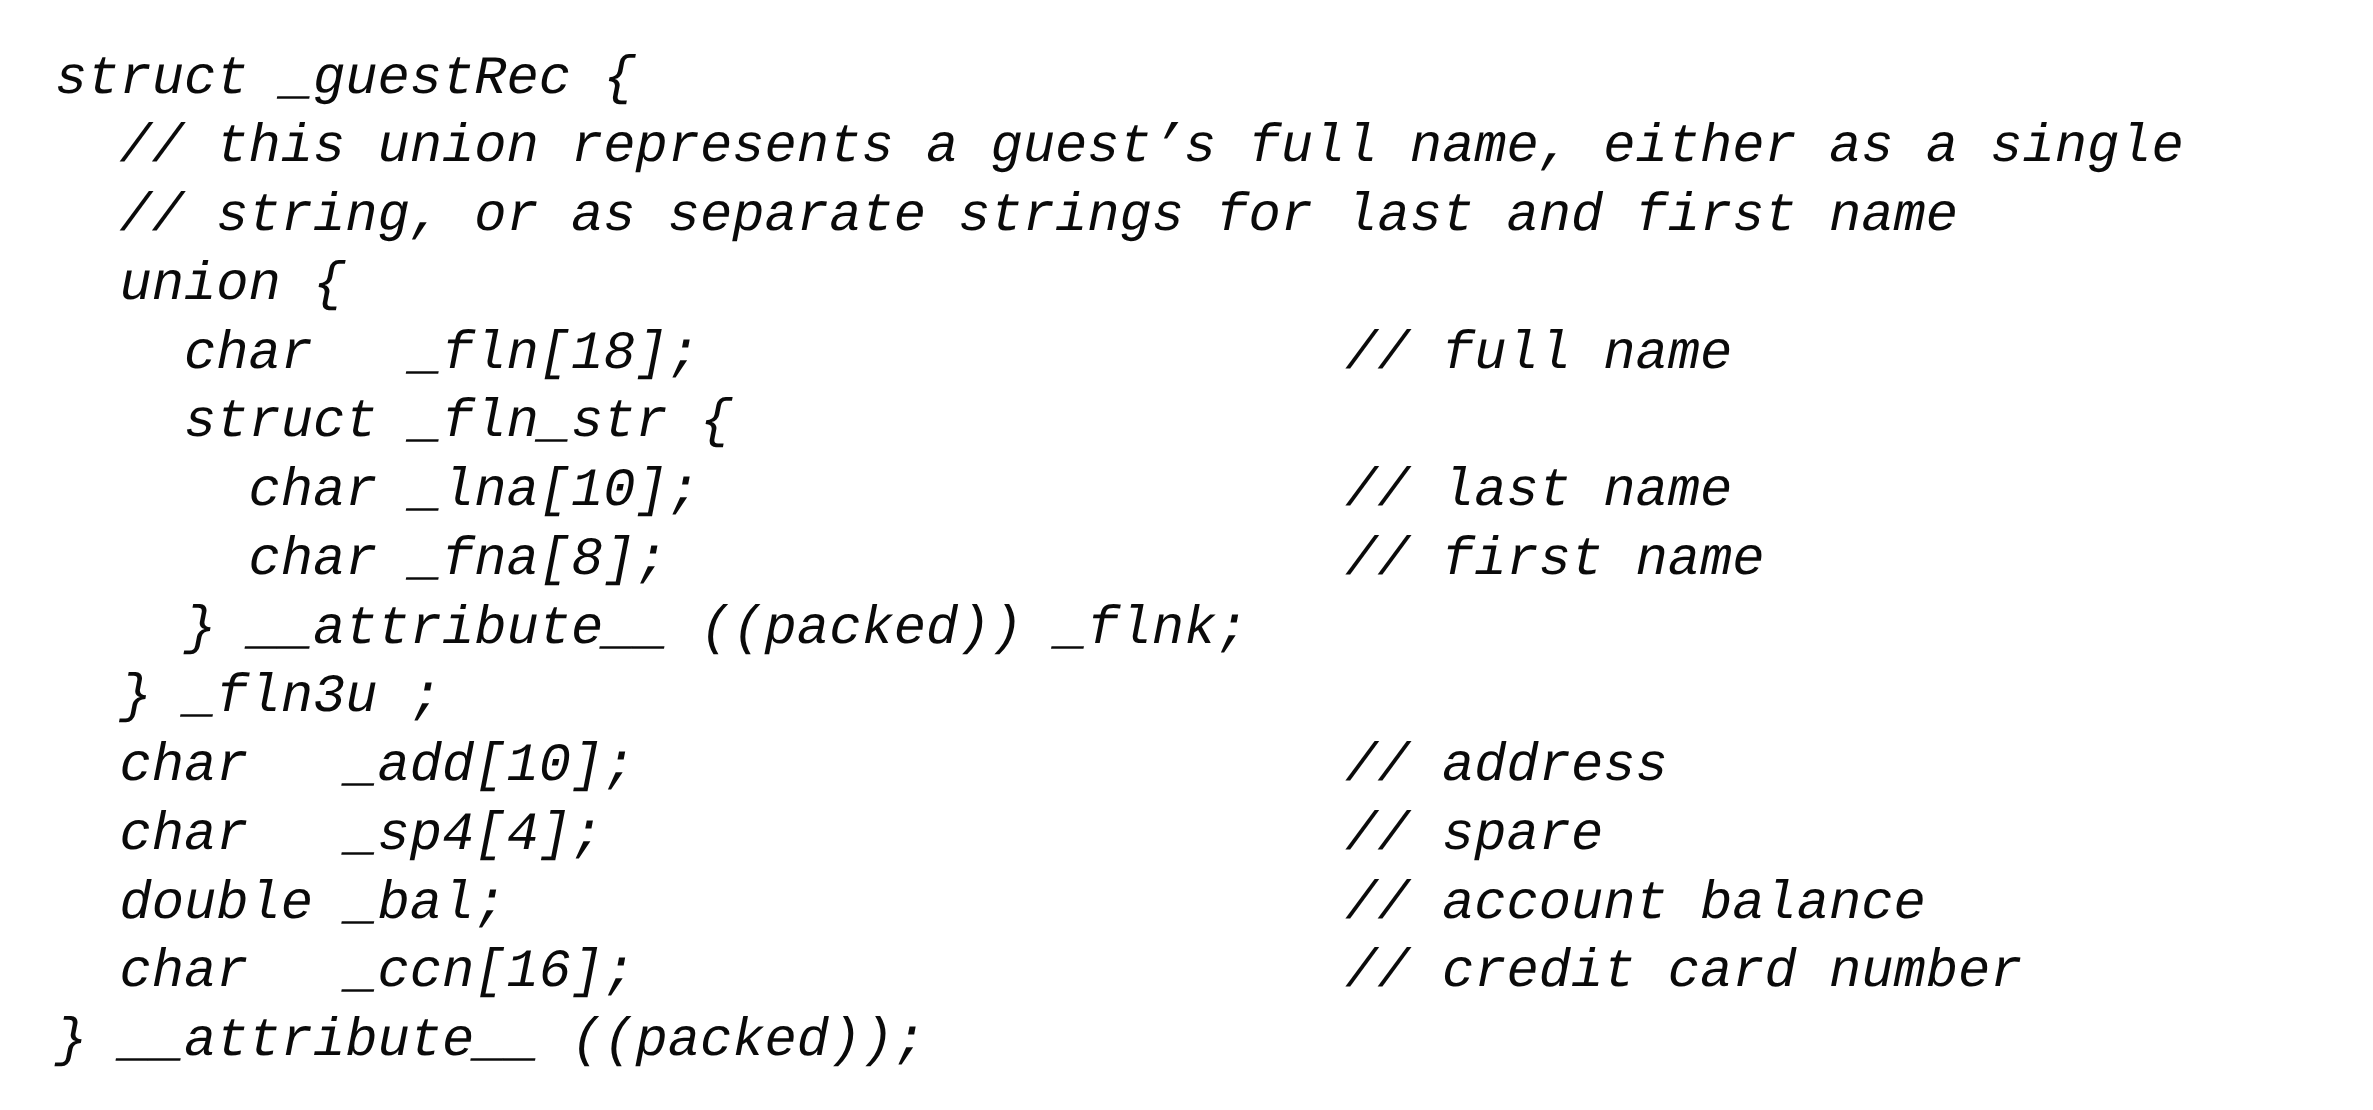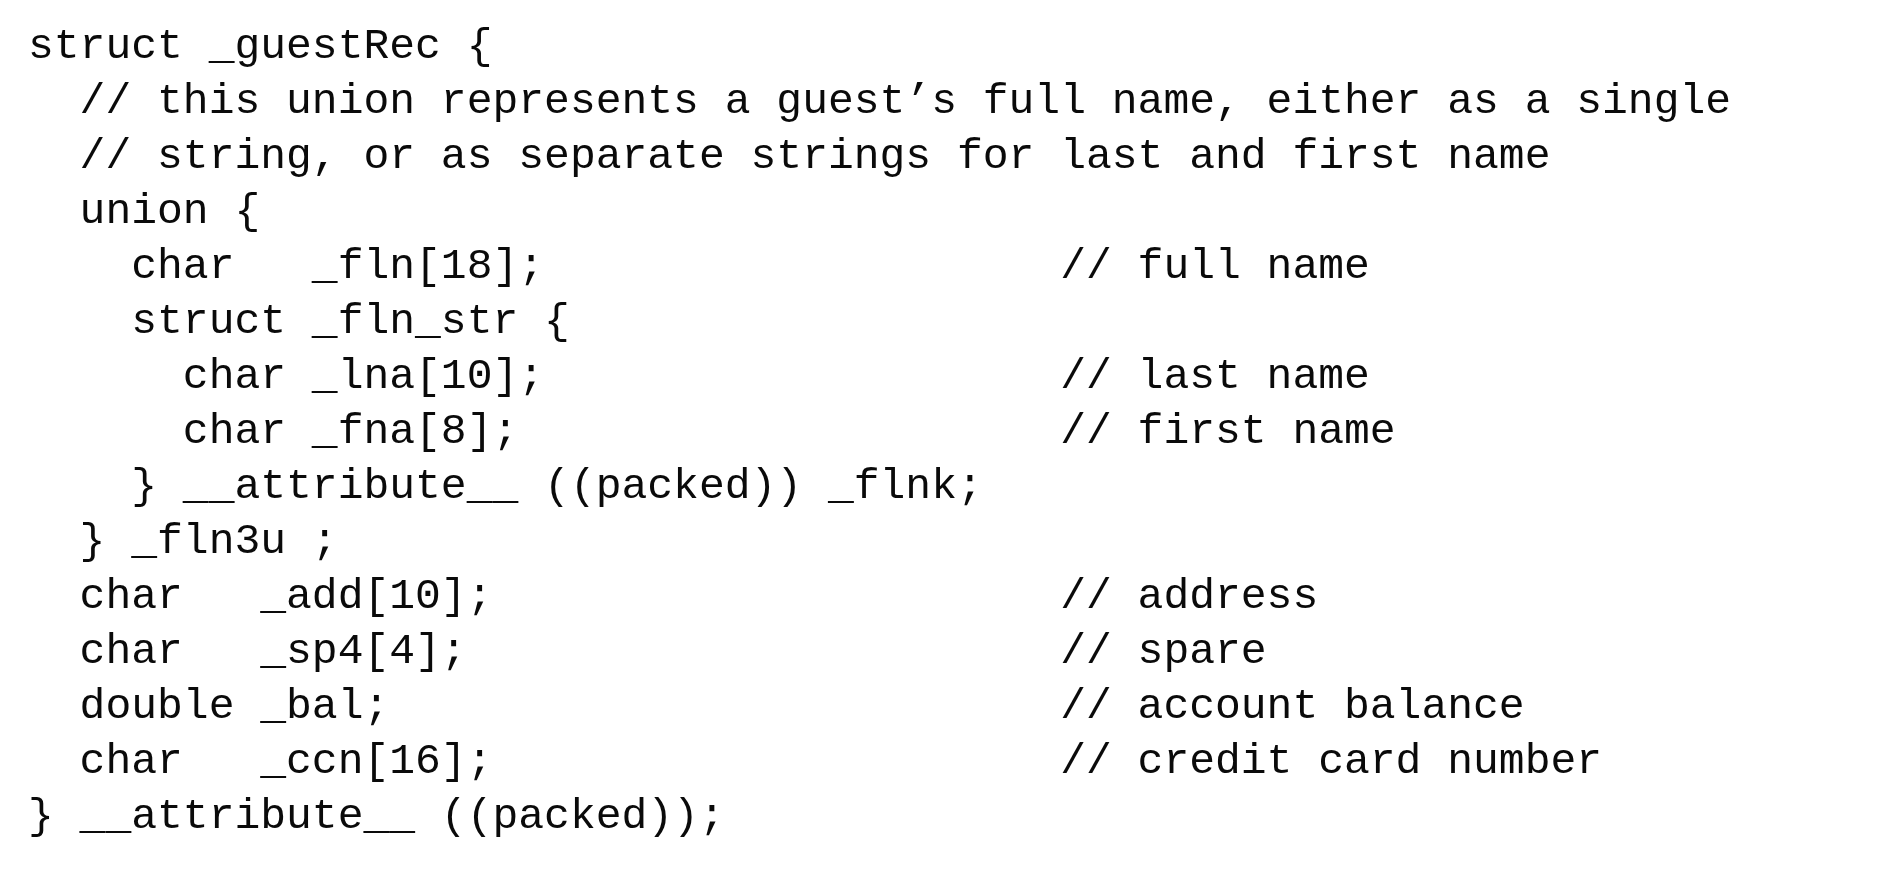--- a/index.html
+++ b/index.html
@@ -9,27 +9,28 @@
   }
   .page {
     position: relative;
     width: 1898px;
     height: 888px;
     background: #ffffff;
     overflow: hidden;
     box-sizing: border-box;
   }
   .code-listing {
-    margin: 0;
+    margin: 16px;
     padding: 19px 0 0 28px;
     font-family: "Liberation Mono", "DejaVu Sans Mono", monospace;
     font-size: 43px;
     line-height: 55px;
     color: #0a0a0a;
     white-space: pre;
+    font-style: italic;
     -webkit-font-smoothing: antialiased;
   }
   .code-line {
     white-space: pre;
     height: 55px;
   }
 </style>
 </head>
 <body>
 

